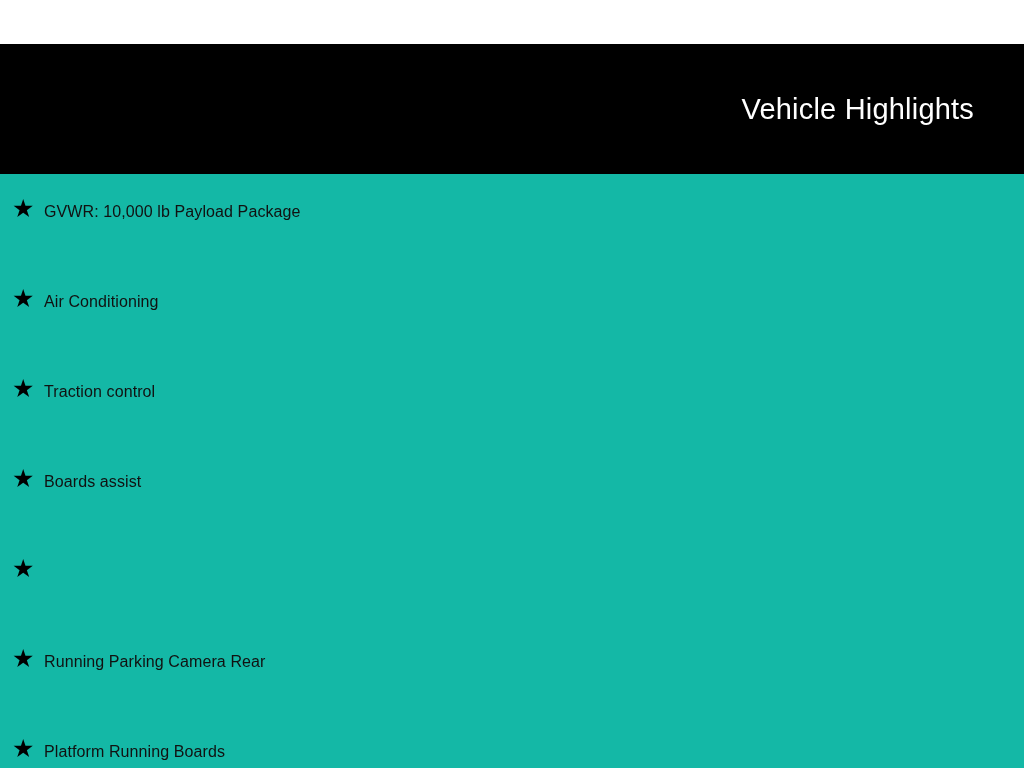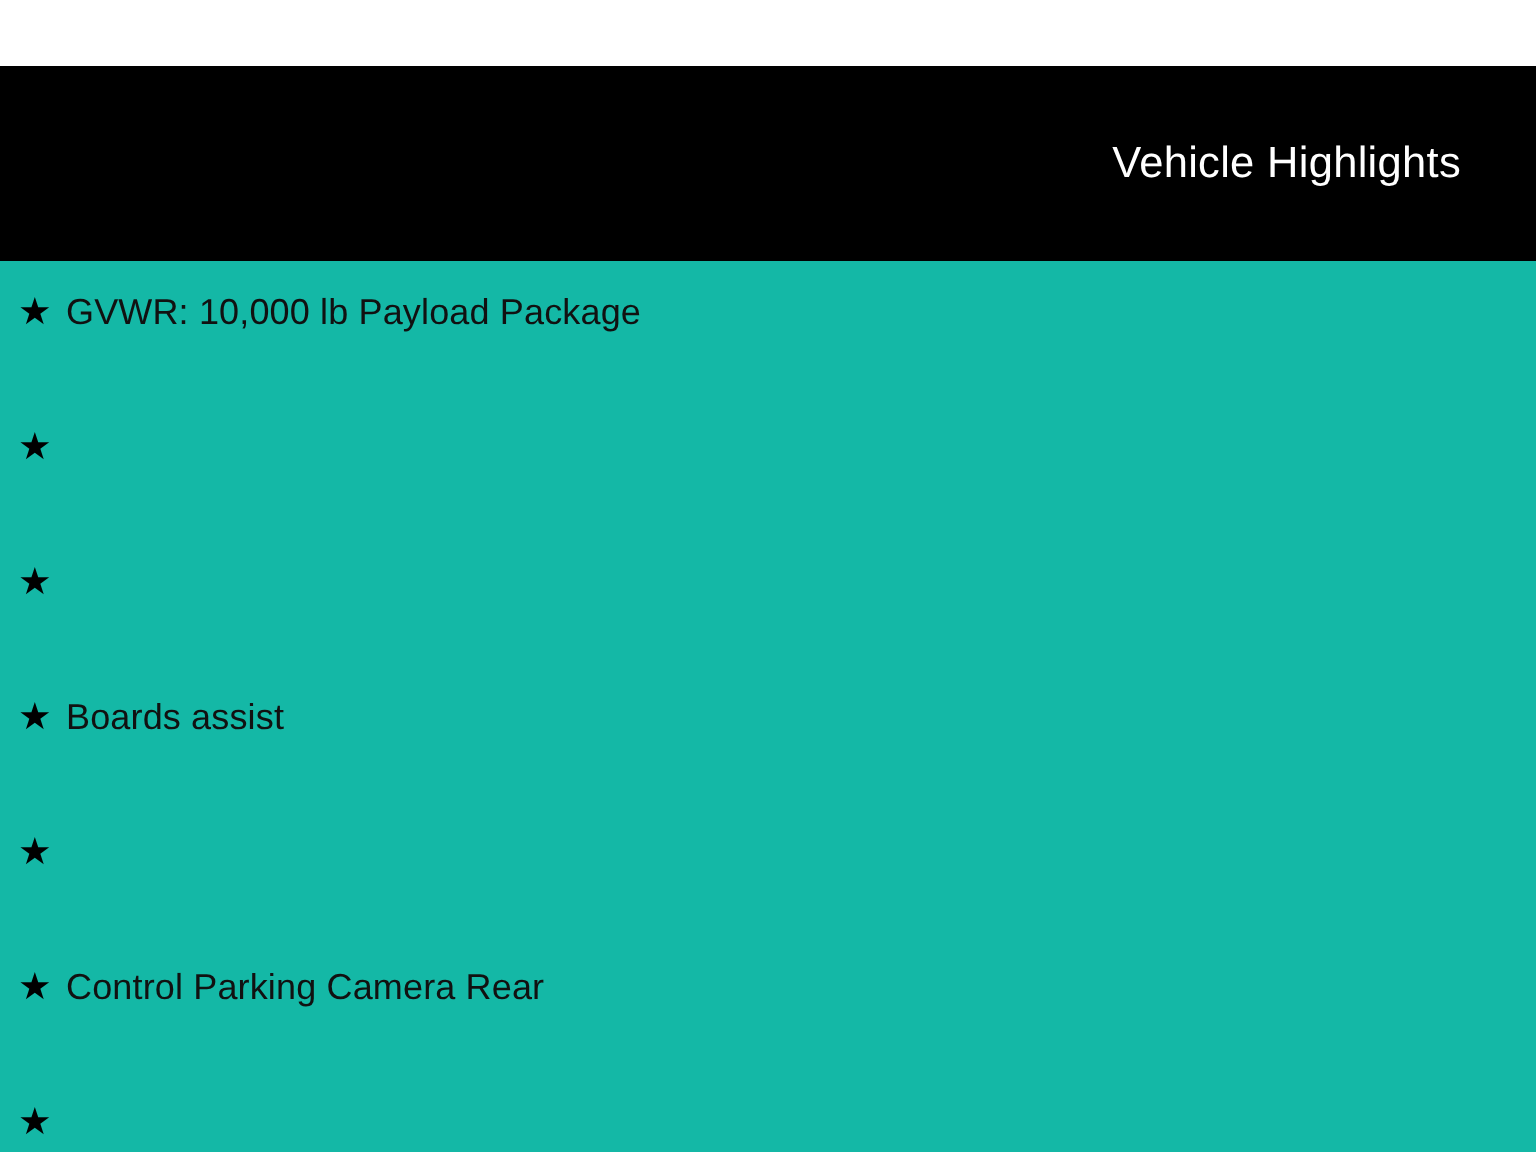--- a/index.html
+++ b/index.html
@@ -52,54 +52,57 @@
   .bullet-star {
     flex: 0 0 auto;
     width: 32px;
     color: #000000;
     font-size: 25px;
     line-height: 1;
     text-align: left;
   }
   .item-label {
     color: #111111;
-    font-size: 24px;
+    font-size: 16px;
     line-height: 1;
     letter-spacing: 0.1px;
   }
 </style>
 </head>
 <body>
 
 <div class="page">
 
   <div class="header-bar">
     <div class="header-title">Vehicle Highlights</div>
   </div>
 
   <ul class="highlights-list">
     <li class="highlight-item">
       <span class="bullet-star">★</span>
       <span class="item-label">GVWR: 10,000 lb Payload Package</span>
     </li>
     <li class="highlight-item">
       <span class="bullet-star">★</span>
+      <span class="item-label">Air Conditioning</span>
     </li>
     <li class="highlight-item">
       <span class="bullet-star">★</span>
+      <span class="item-label">Traction control</span>
     </li>
     <li class="highlight-item">
       <span class="bullet-star">★</span>
       <span class="item-label">Boards assist</span>
     </li>
     <li class="highlight-item">
       <span class="bullet-star">★</span>
     </li>
     <li class="highlight-item">
       <span class="bullet-star">★</span>
-      <span class="item-label">Control Parking Camera Rear</span>
+      <span class="item-label">Running Parking Camera Rear</span>
     </li>
     <li class="highlight-item">
       <span class="bullet-star">★</span>
+      <span class="item-label">Platform Running Boards</span>
     </li>
   </ul>
 
 </div>
 
 </body></html>

